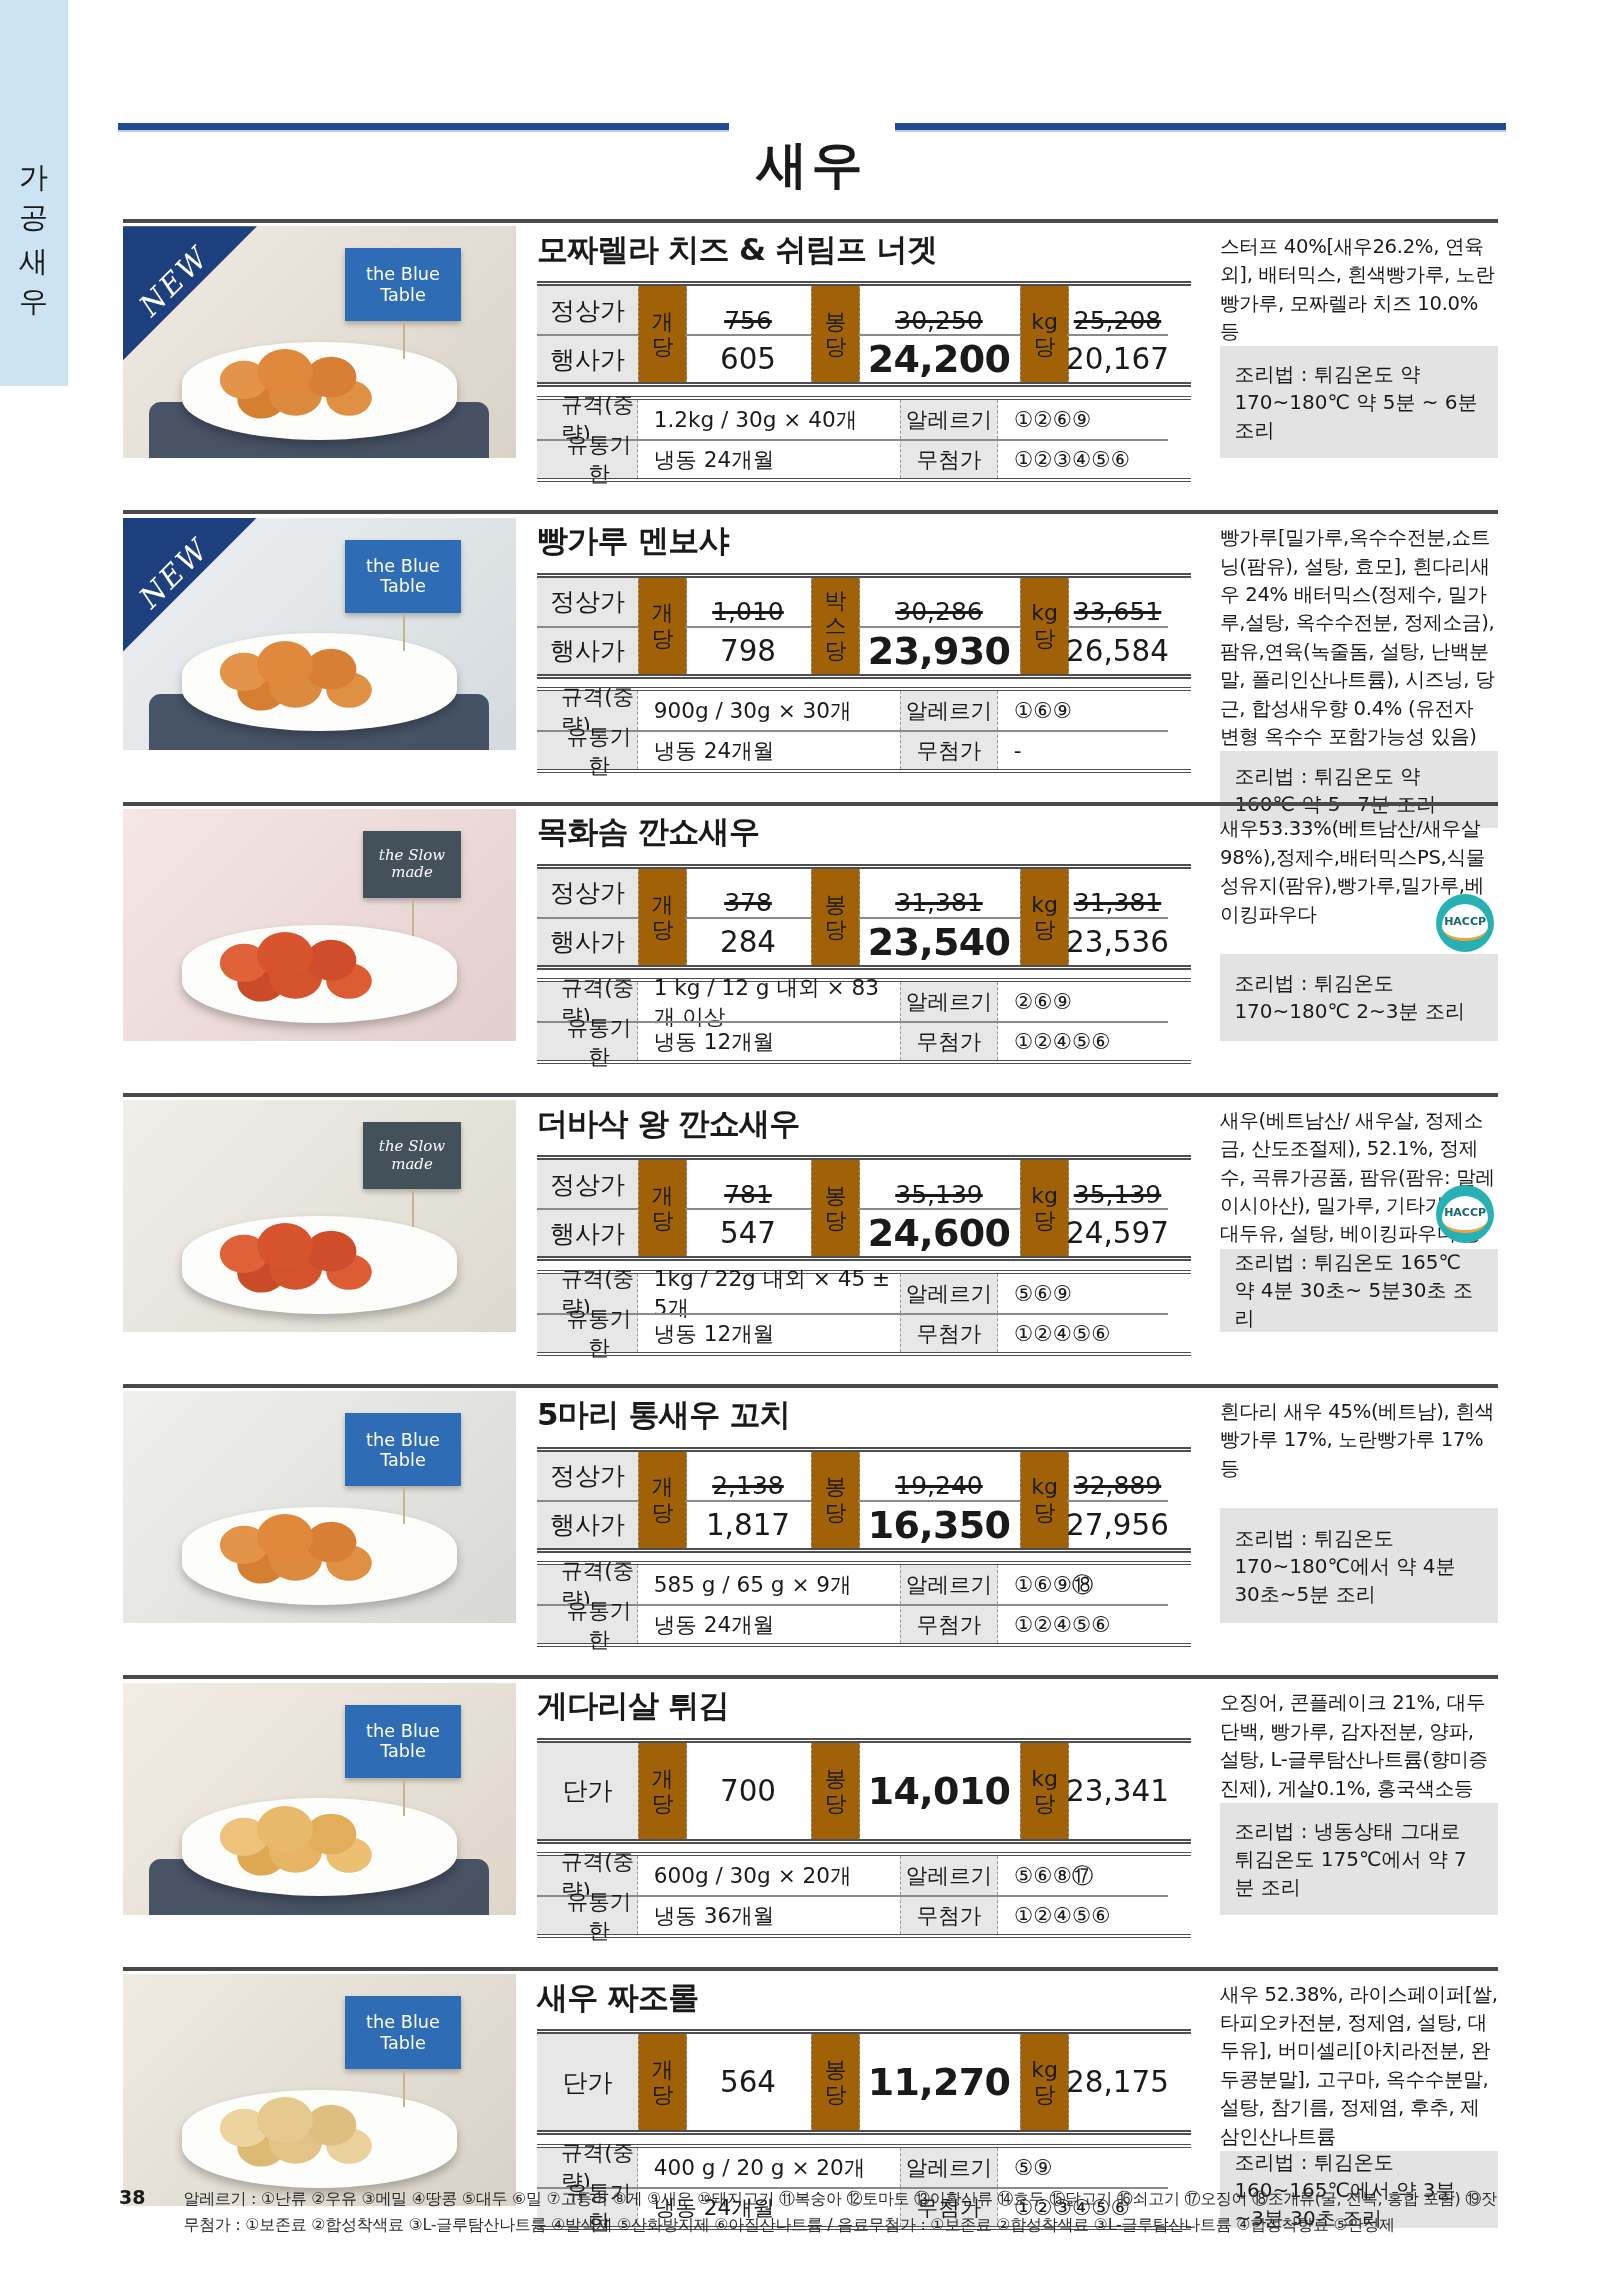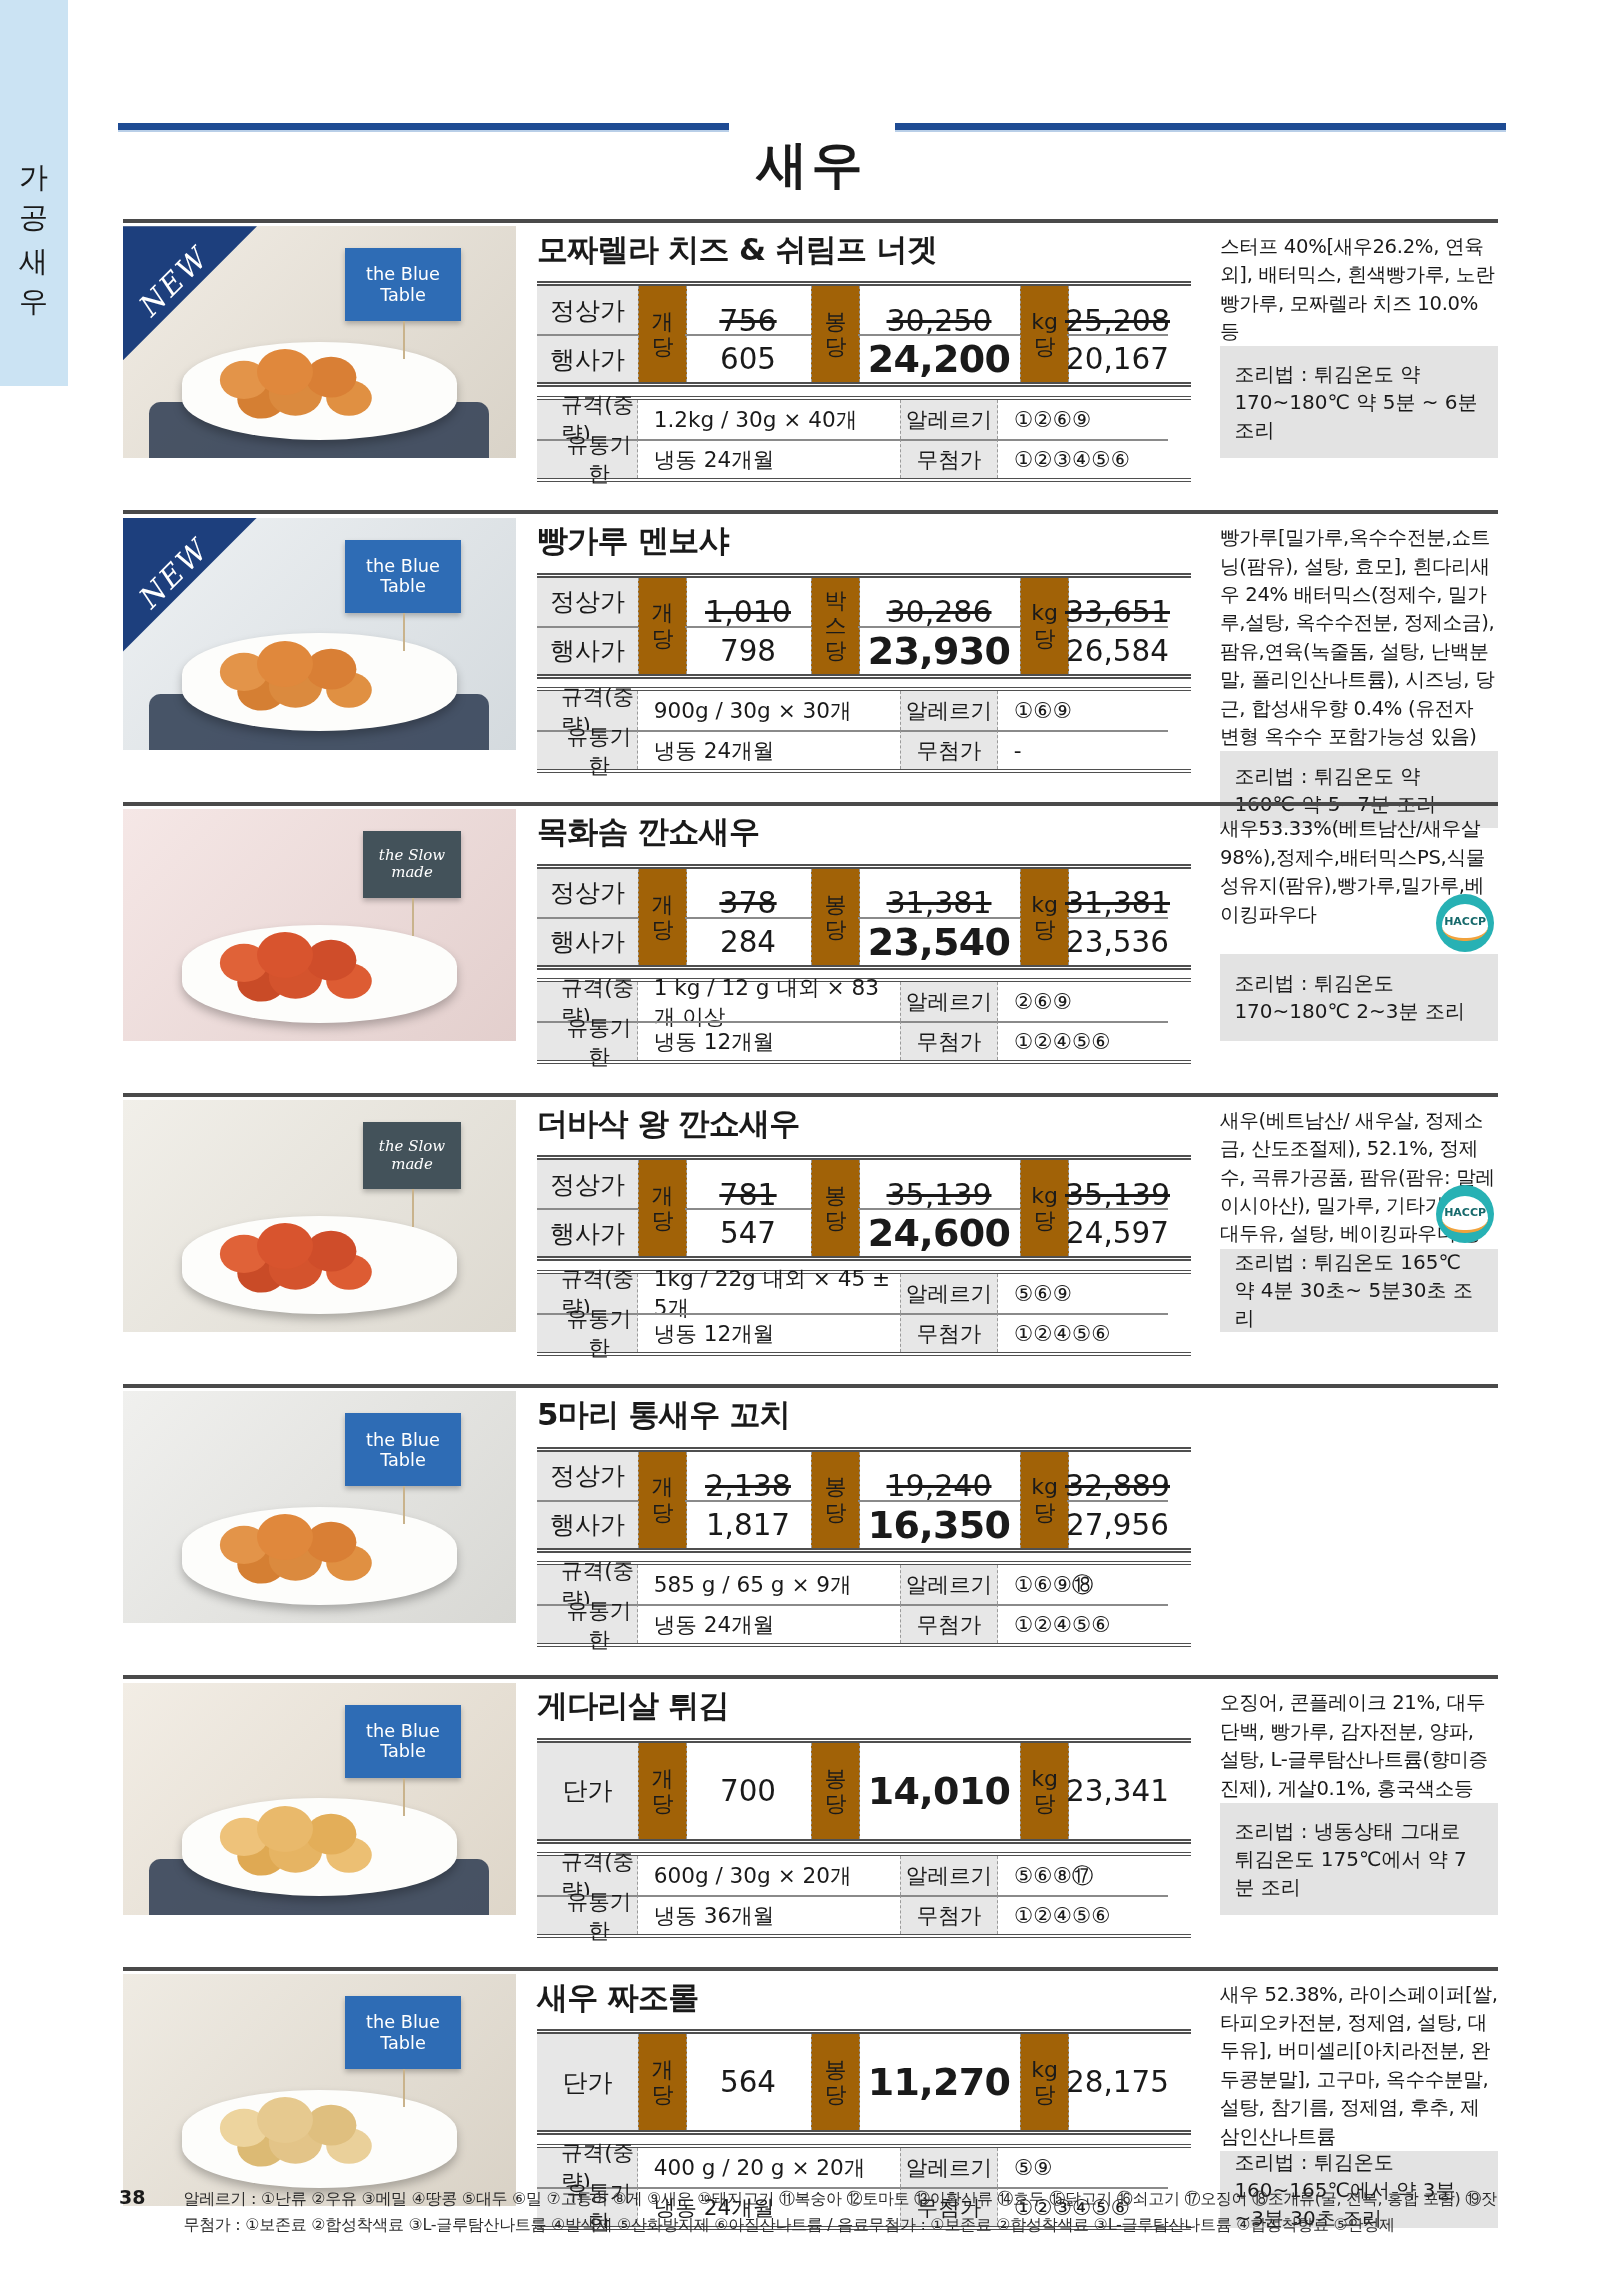--- a/index.html
+++ b/index.html
@@ -70,21 +70,21 @@
   .c.lbl{background:#e7e7e7;font-size:25px;grid-column:1;}
   .c.unit{background:#a16207;border-left:1.3px dashed #9a9a9a;border-right:1.3px dashed #9a9a9a;
         font-size:22px;line-height:1.15;width:100%;}
   .c.unit span{display:inline-block;width:1.25em;word-break:break-all;text-align:center;}
   .double .r1{grid-row:1;} .double .r2{grid-row:2;border-top:2px solid #8a8a8a;}
   .double .u1{grid-column:2;grid-row:1/3;} .double .u2{grid-column:4;grid-row:1/3;} .double .u3{grid-column:6;grid-row:1/3;}
   .double .v1{grid-column:3;} .double .v2{grid-column:5;text-align:right;} .double .v3{grid-column:7;}
   .single .lbl{grid-row:1;} .single .u1{grid-column:2;} .single .u2{grid-column:4;} .single .u3{grid-column:6;}
   .single .v1{grid-column:3;} .single .v2{grid-column:5;} .single .v3{grid-column:7;}
   .c.val{font-size:29.4px;}
-  .c.val.strike{font-size:30px;text-decoration:line-through;text-decoration-thickness:2.6px;margin-top:20px;}
+  .c.val.strike{font-size:25px;text-decoration:line-through;text-decoration-thickness:2.6px;margin-top:20px;}
   .c.val.big{font-size:38px;font-weight:bold;letter-spacing:-0.7px;}
 
   .mtable{display:grid;grid-template-columns:101px 262px 98px 170px;grid-template-rows:39px 39px;
         margin-top:8.5px;border-top:4.6px double #4f4f4f;border-bottom:4.6px double #4f4f4f;}
   .m{display:flex;align-items:center;font-size:21.6px;}
   .m.lbl{background:#e7e7e7;justify-content:center;border-right:1.3px dashed #9a9a9a;padding-left:24px;}
   .m.lbl2{background:#e7e7e7;justify-content:center;border-left:1.3px dashed #9a9a9a;border-right:1.3px dashed #9a9a9a;}
   .m.val,.m.val2{padding-left:15.7px;}
   .m.b2{border-top:2px solid #8a8a8a;text-align:center;}
 
@@ -348,20 +348,24 @@
           <div class="m lbl">규격(중량)</div>
           <div class="m val">585 g / 65 g × 9개</div>
           <div class="m lbl2">알레르기</div>
           <div class="m val2">①⑥⑨⑱</div>
           <div class="m lbl b2">유통기한</div>
           <div class="m val b2">냉동 24개월</div>
           <div class="m lbl2 b2">무첨가</div>
           <div class="m val2 b2">①②④⑤⑥</div>
         </div>
       </div>
+      <div class="desc">
+        <p class="ingr">흰다리 새우 45%(베트남), 흰색빵가루 17%, 노란빵가루 17% 등</p>
+        <div class="cook">조리법 : 튀김온도 170~180℃에서 약 4분 30초~5분 조리</div>
+      </div>
     </section>
 
     <section class="card">
       <div class="photo p5">
         <div class="napkin"></div>
         <div class="plate"></div>
         <div class="food"></div>
         <div class="flag">
             <span class="flag-text">the Blue Table</span>
           </div>

